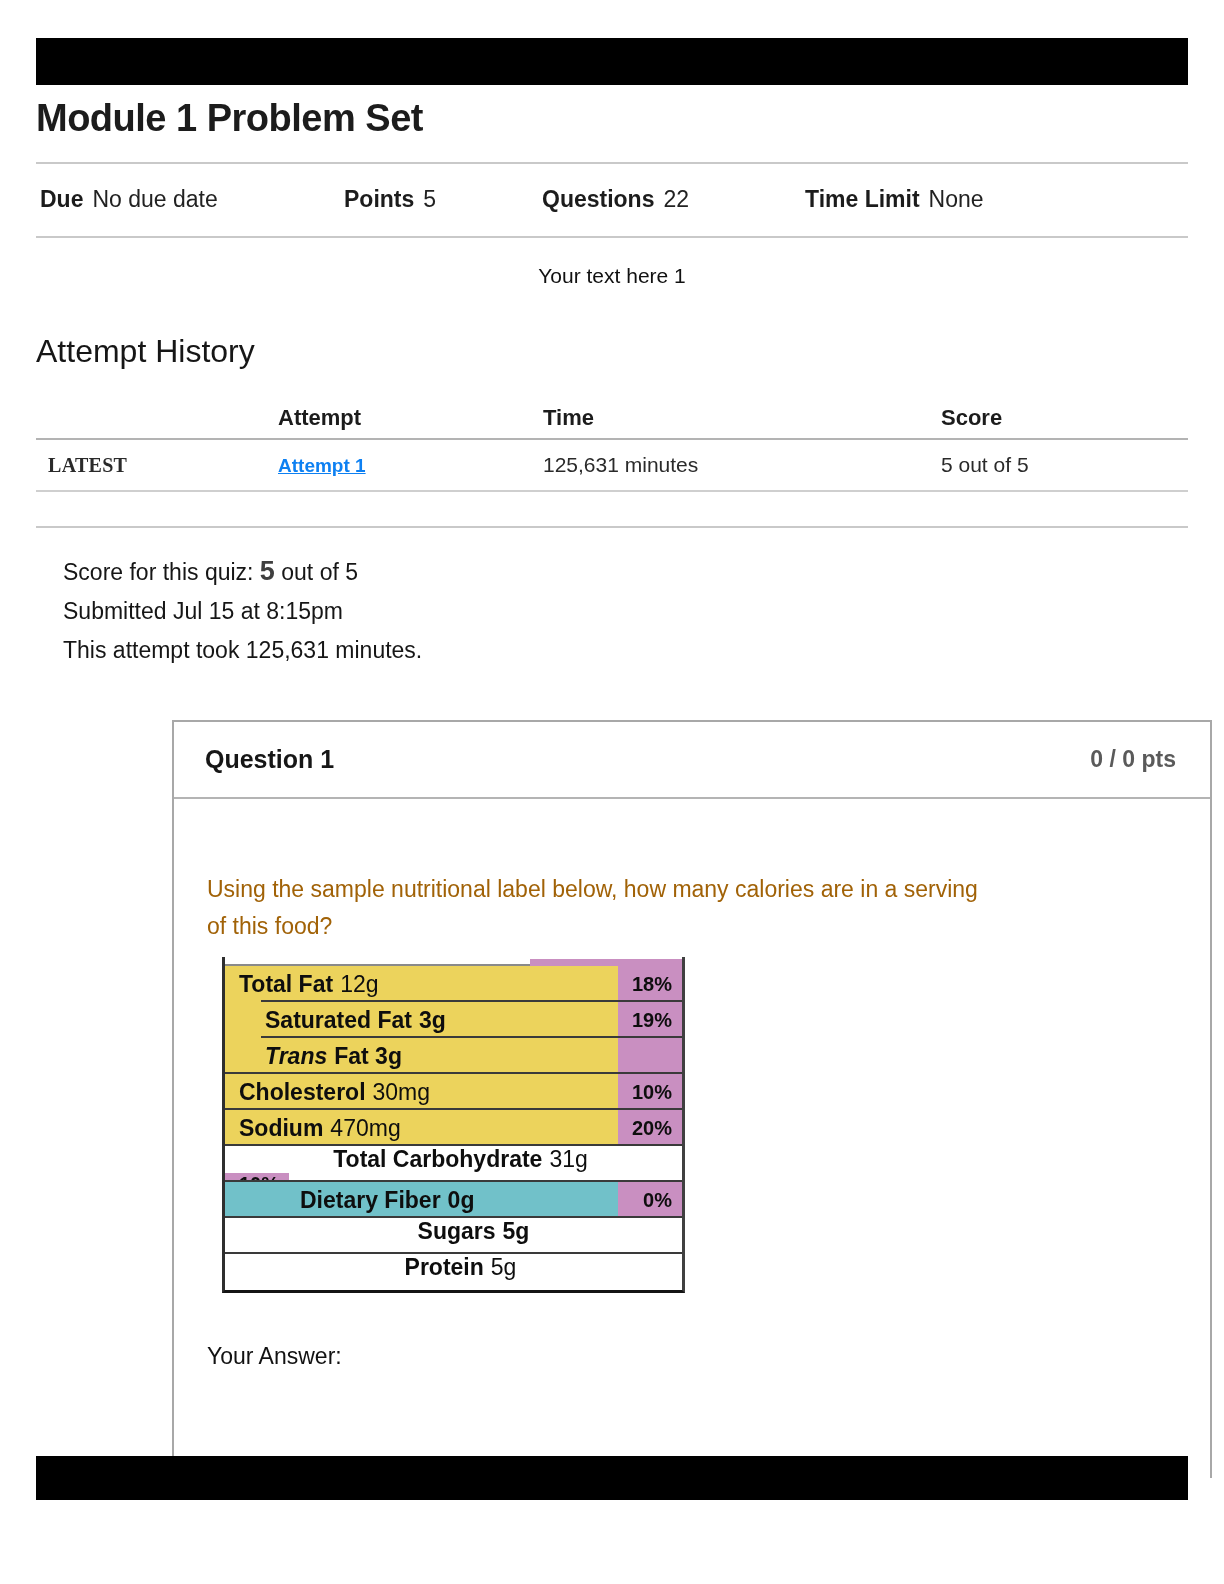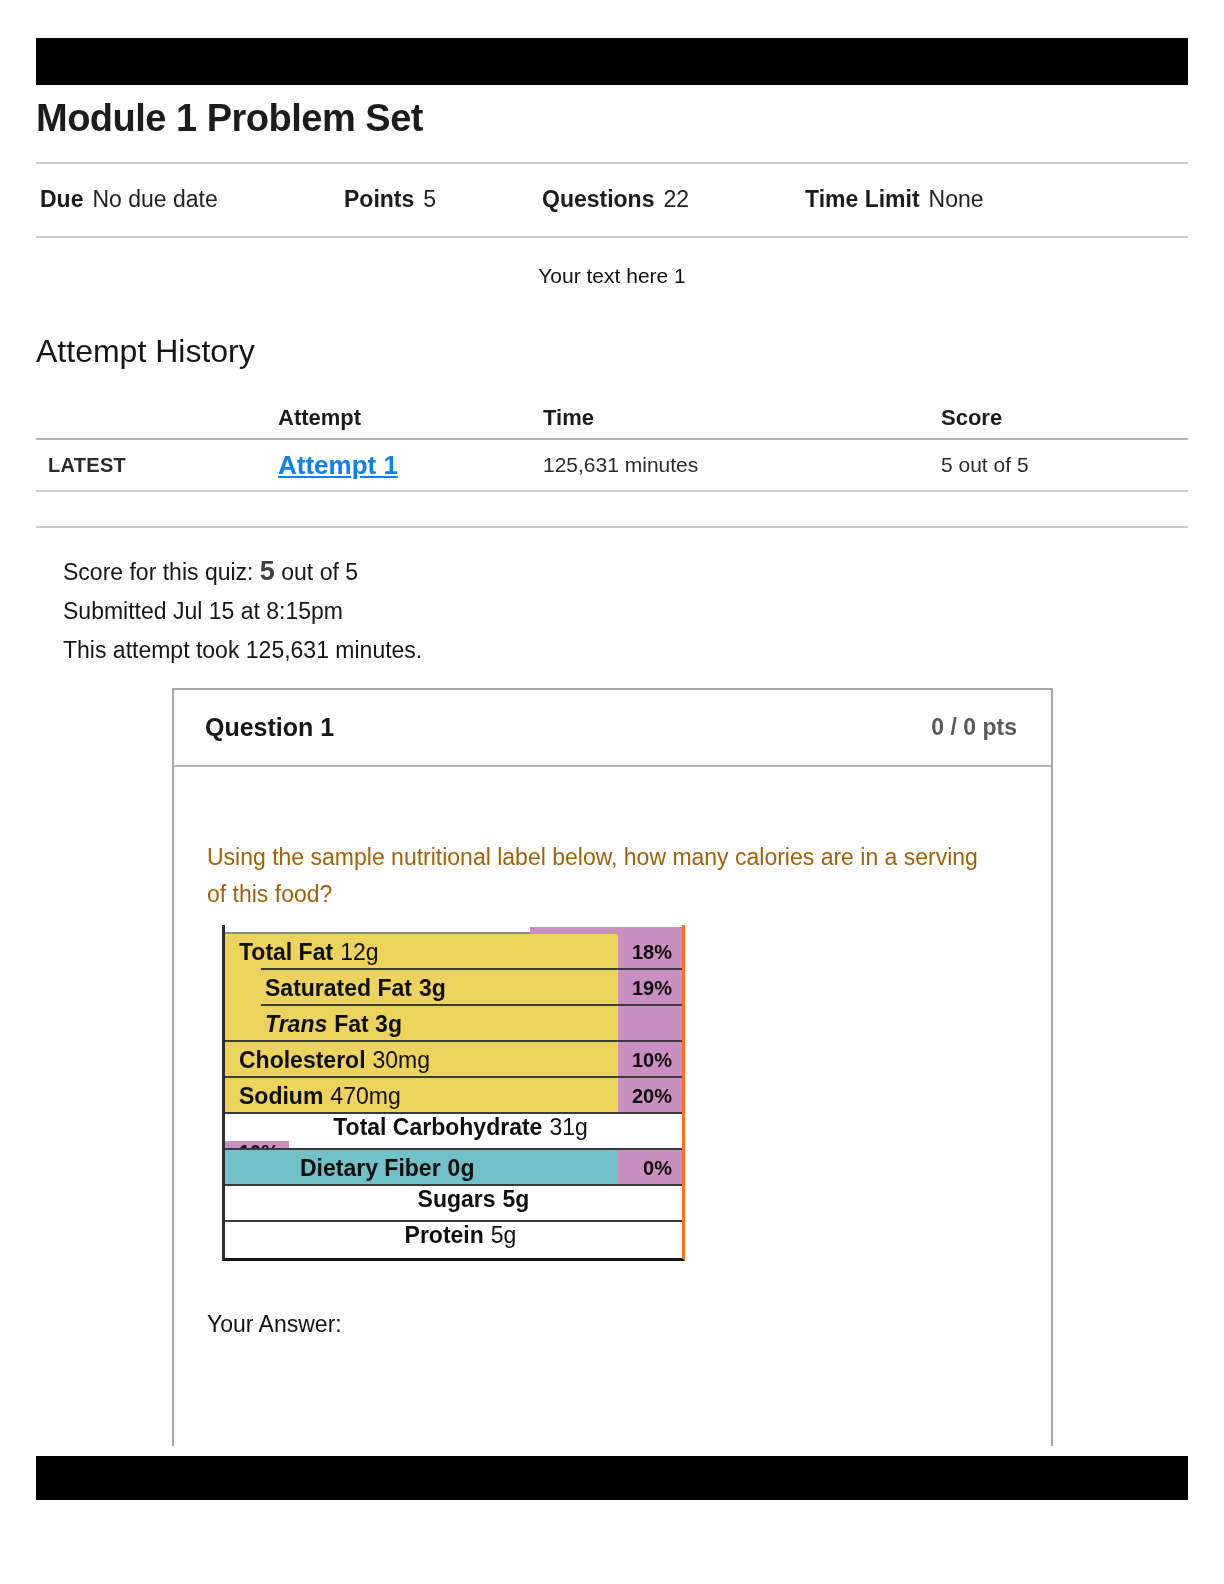--- a/index.html
+++ b/index.html
@@ -24,35 +24,35 @@
   .meta .mitem{position:absolute;top:0;white-space:nowrap;}
   .meta .m0{left:4px;} .meta .m1{left:308px;} .meta .m2{left:506px;} .meta .m3{left:769px;}
   .meta .mlabel{font-weight:bold;margin-right:9px;}
   .meta .mvalue{color:#222;margin-top:36px;}
   .notice{top:264px;left:36px;width:1152px;text-align:center;font-size:21px;color:#111;}
   .ah-heading{top:333px;left:36px;font-size:32px;font-weight:normal;color:#161616;}
   .ah-table{top:398px;left:36px;width:1152px;font-size:22px;}
   .ah-row{display:grid;grid-template-columns:242px 265px 398px 1fr;align-items:center;}
   .ah-head{height:42px;border-bottom:2px solid #b3b3b3;font-weight:bold;}
   .ah-data{height:52px;border-bottom:2px solid #cfcfcf;font-size:21px;color:#2a2a2a;}
-  .ah-latest{font-weight:bold;font-size:20px;padding-left:12px;letter-spacing:.3px;}
-  .ah-link{color:var(--link);font-weight:bold;text-decoration:underline;font-size:26px;cursor:pointer;margin-top:9px;}
+  .ah-latest{font-weight:bold;font-size:20px;padding-left:12px;letter-spacing:.3px;font-family:Liberation Serif, serif;}
+  .ah-link{color:var(--link);font-weight:bold;text-decoration:underline;font-size:19px;cursor:pointer;margin-top:9px;}
   .summary{top:552px;left:63px;font-size:23px;line-height:39px;color:#161616;}
   .score-big{font-weight:bold;font-size:27px;color:#3f3f3f;}
-  .qcard{top:688px;left:172px;width:881px;height:758px;background:#fff;
+  .qcard{top:720px;left:172px;width:1040px;height:758px;background:#fff;
          border:2px solid var(--cardborder);border-bottom:none;}
   .qhead{height:77px;display:flex;align-items:center;justify-content:space-between;
          padding:0 34px 0 31px;border-bottom:2px solid #b4b4b4;}
   .qtitle{font-size:25px;font-weight:bold;color:#161616;}
   .qpts{font-size:23px;font-weight:bold;color:var(--pts);}
   .qbody{padding:72px 40px 0 33px;}
   .qprompt{width:785px;font-size:23px;line-height:37px;color:#a16207;}
   
   .nl{margin:12px 0 0 15px;width:463px;border-left:3px solid #2e2e2e;
-      border-right:3px solid #f97316;border-bottom:3px solid #141414;}
+      border-right:3px solid #404040;border-bottom:3px solid #141414;}
   .nl-topstrip{position:relative;height:9px;background:#fff;}
   .nl-topstrip .strip-line{position:absolute;left:0;bottom:0;width:305px;height:2px;background:#8a8a8a;}
   .nl-topstrip .strip-pink{position:absolute;left:305px;right:0;top:2px;bottom:0;background:var(--pink);}
   .nl-row{position:relative;display:flex;height:36px;align-items:center;}
   .nl-name{flex:1;font-size:23px;padding-left:14px;white-space:nowrap;color:#0e0e0e;}
   .nl-row.ind .nl-name{padding-left:40px;font-weight:bold;}
   .nl-name .b{font-weight:bold;}
   .nl-name .i{font-style:italic;}
   .nl-name .v{margin-left:7px;}
   .nl-pct{width:64px;align-self:stretch;background:var(--pink);display:flex;

